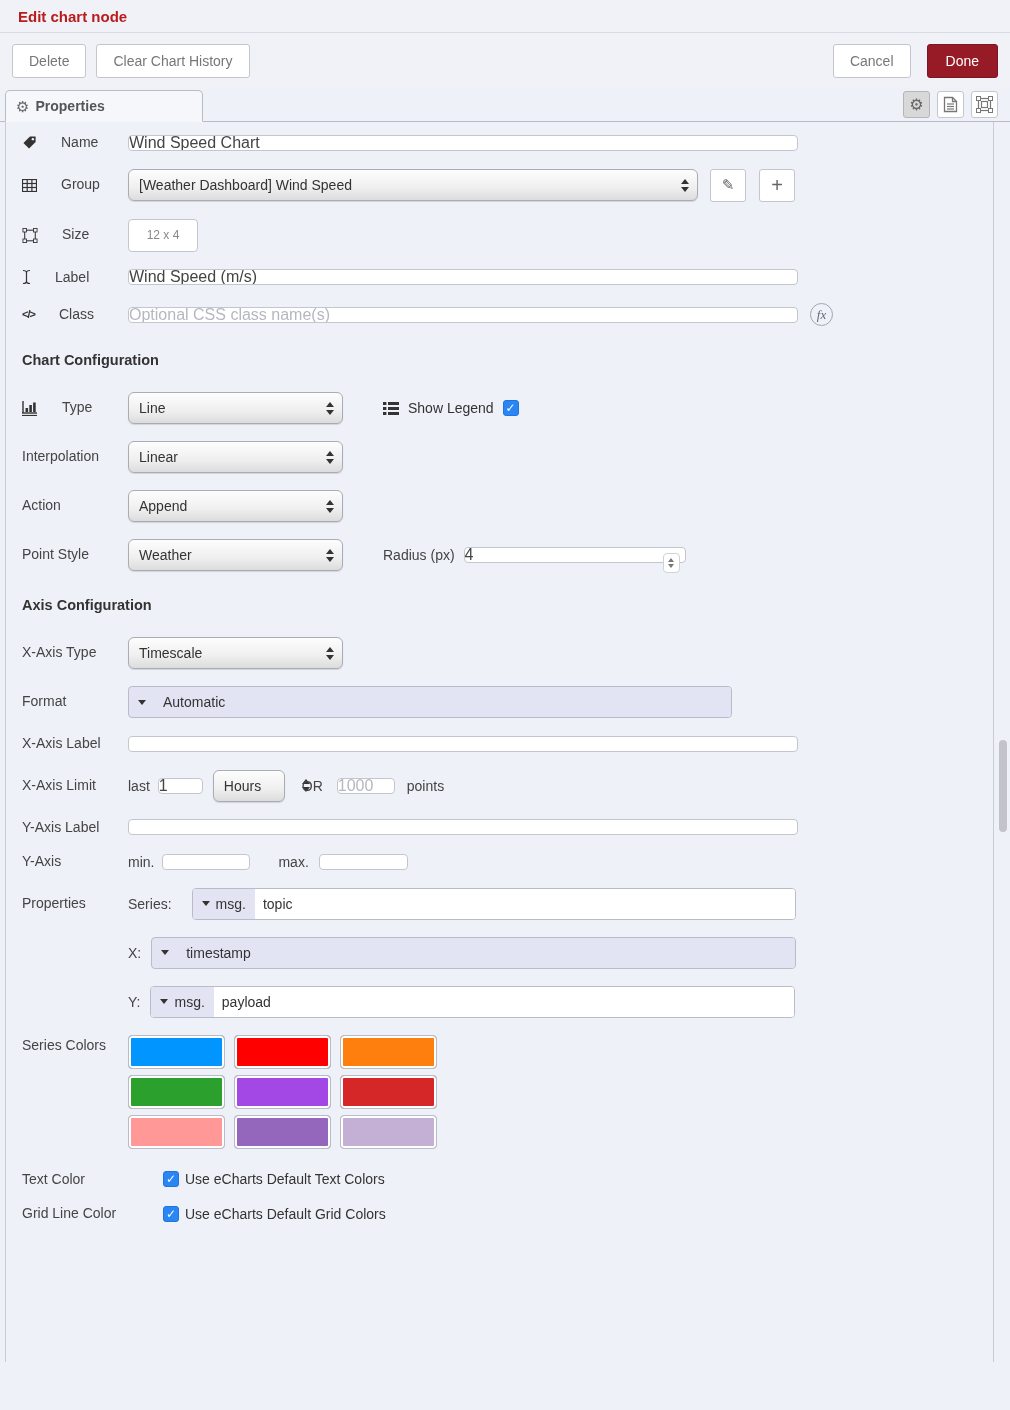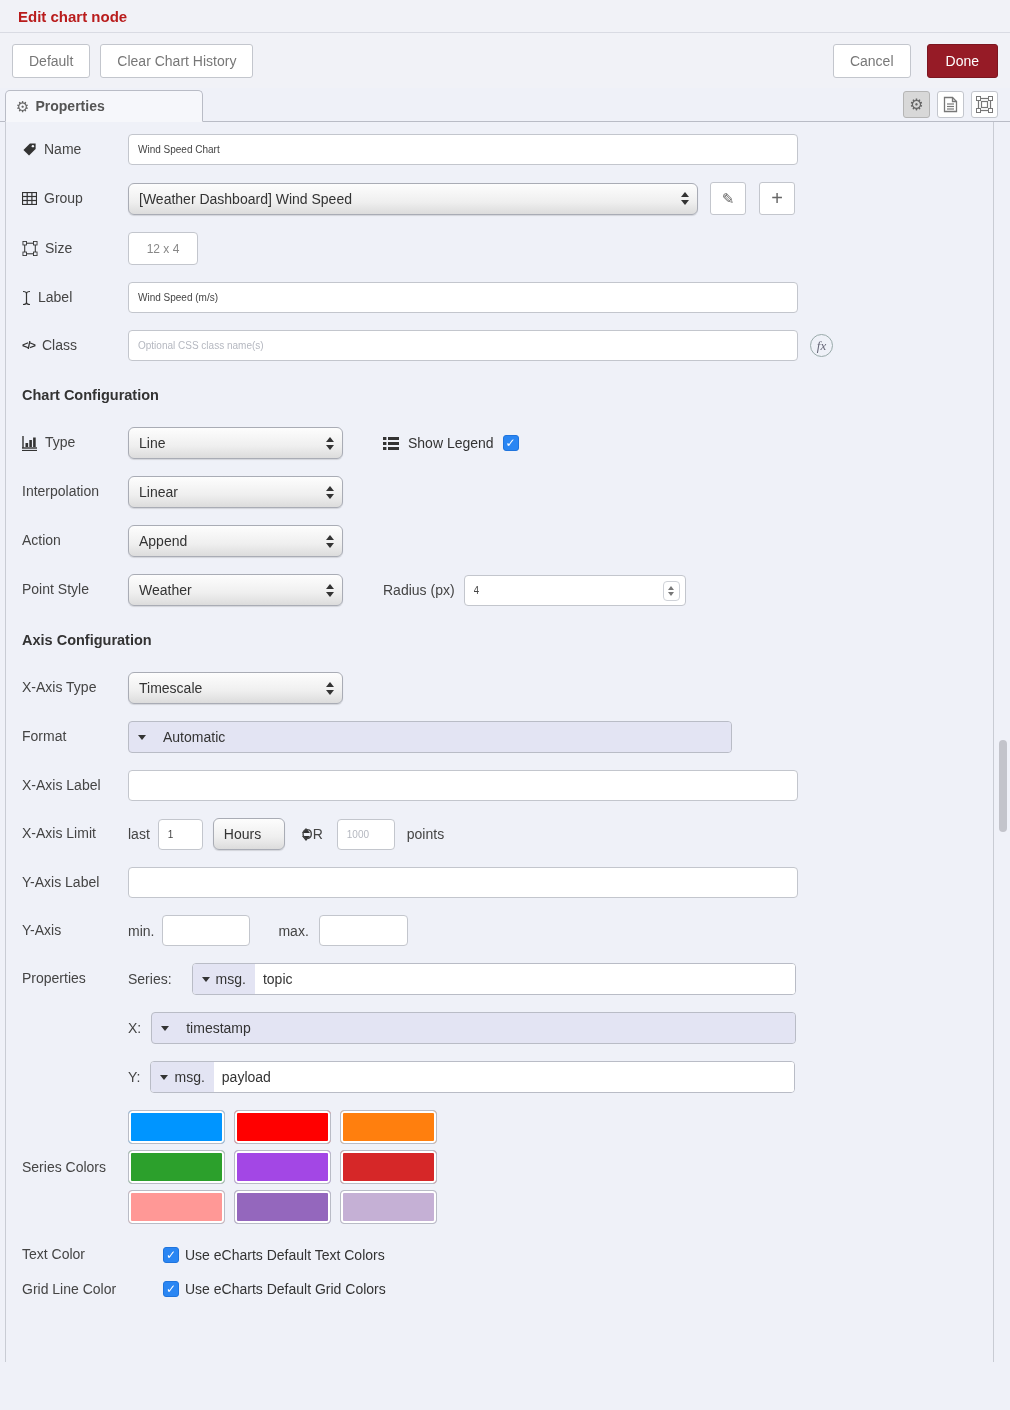--- a/index.html
+++ b/index.html
@@ -61,30 +61,30 @@
   .icon-btn .gear-glyph { font-size: 16px; line-height: 1; }
   
   .tray-body {
     margin: 0 16px 0 5px;
     border-left: 1px solid #c9ccd4; border-right: 1px solid #c9ccd4;
     padding: 12px 0 30px 16px;
     min-height: 1240px;
     background: #eff1f8;
   }
   .row { display: flex; align-items: center; margin-bottom: 17px; }
-  .row.top { align-items: center; }
+  .row.top { align-items: flex-start; }
   .row-label {
-    width: 106px; flex-shrink: 0; display: flex; align-items: center; gap: 7px;
+    width: 106px; flex-shrink: 0; display: flex; align-items: center; gap: 24px;
     color: #444; line-height: 1.25;
   }
   .row-label .lbl-icon { flex-shrink: 0; display: inline-flex; color: #333; }
   .section-heading { font-weight: bold; color: #333; margin: 26px 0 24px 0; font-size: 14.5px; }
   input.text-input {
-    height: 31px; border: 1px solid #c3c6cd; border-radius: 4px;
-    padding: 0 9px; font-size: 10px; color: #444; background: #fff;
+    height: 16px; border: 1px solid #c3c6cd; border-radius: 4px;
+    padding: 0 0; font-size: 16px; color: #444; background: #fff;
     font-family: inherit; outline: none;
   }
   input.text-input::placeholder { color: #b5b8c0; }
   .w-main { width: 670px; }
   
   .select {
     height: 32px; border: 1px solid #a9acb5; border-radius: 6px;
     background: linear-gradient(180deg, #fdfdfd 0%, #efefef 60%, #dcdcdc 100%);
     display: flex; align-items: center; padding: 0 8px 0 10px;
     color: #333; cursor: pointer; box-shadow: 0 1px 1px rgba(0,0,0,0.12); gap: 33px;
@@ -157,21 +157,21 @@
   svg { display: block; }
 </style>
 </head>
 <body>
 
 <div class="titlebar">
   <h1>Edit chart node</h1>
 </div>
 
 <div class="toolbar">
-  <button class="btn">Default</button>
+  <button class="btn">Delete</button>
   <button class="btn">Clear Chart History</button>
   <div class="toolbar-spacer"></div>
   <button class="btn">Cancel</button>
   <button class="btn primary">Done</button>
 </div>
 
 <div class="tabbar">
   <div class="tab">
     <span class="gear-glyph">⚙</span>
     <span class="tab-label">Properties</span>

